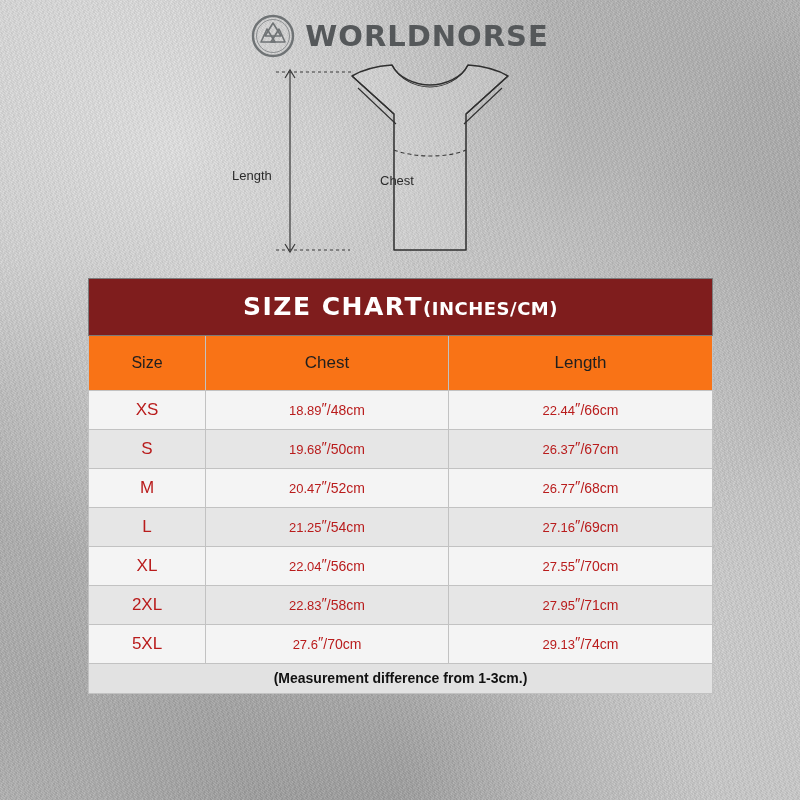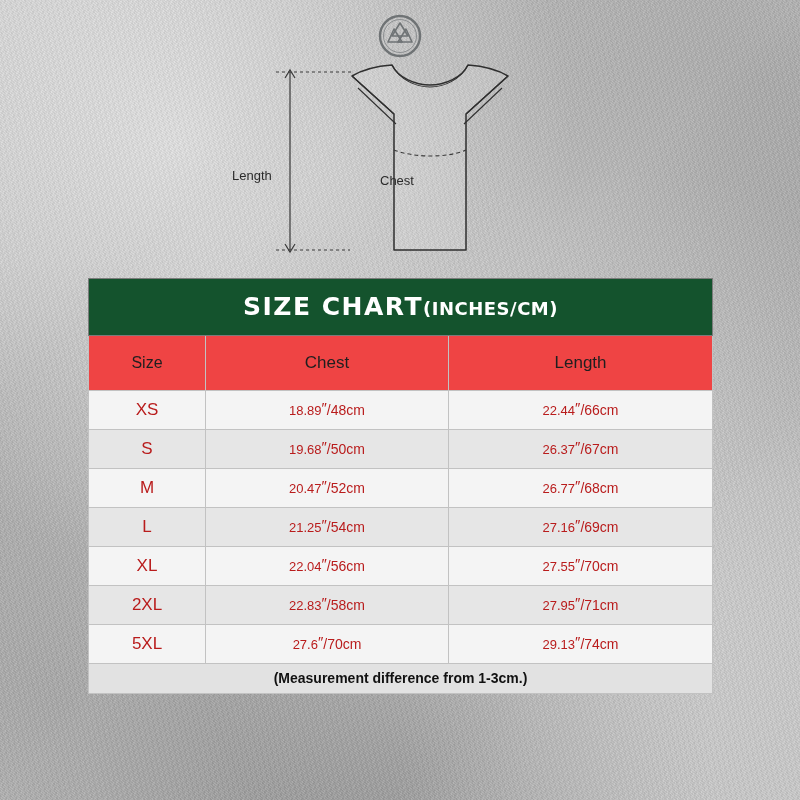--- a/index.html
+++ b/index.html
@@ -85,38 +85,38 @@
     top: 278px;
     width: 624px;
     border-collapse: collapse;
     table-layout: fixed;
     background: #efefef;
   }
   .chart th, .chart td {
     border: 1px solid #c2c2c2;
   }
   .chart-title-cell {
-    background: #14532d;
+    background: #7f1d1d;
     color: #ffffff;
     text-align: center;
     padding: 13px 0 14px;
     border: 1px solid #7b7b7b !important;
   }
   .chart-title {
     font-family: "DejaVu Sans", sans-serif;
     font-size: 25px;
     font-weight: bold;
     letter-spacing: 1.5px;
   }
   .chart-title .units {
     font-size: 18px;
     letter-spacing: 0.5px;
   }
   .col-head {
-    background: #ef4444;
+    background: #f97316;
     color: #1f1f1f;
     font-size: 17px;
     font-weight: normal;
     text-align: center;
     padding: 17px 0;
     font-family: "Liberation Sans", sans-serif;
   }
   .col-head.size { font-size: 16px; }
   .row td {
     text-align: center;
@@ -159,20 +159,21 @@
       <svg class="brand-mark" viewBox="0 0 44 44" xmlns="http://www.w3.org/2000/svg">
         <circle cx="22" cy="22" r="20" fill="none" stroke="#6f7375" stroke-width="2.4"></circle>
         <circle cx="22" cy="22" r="16.5" fill="none" stroke="#8d9092" stroke-width="1"></circle>
         <g fill="none" stroke="#6f7375" stroke-width="1.6" stroke-linejoin="round">
           <polygon points="22,9 14,22 30,22"></polygon>
           <polygon points="16,15 10,28 24,28"></polygon>
           <polygon points="28,15 20,28 34,28"></polygon>
         </g>
       </svg>
     </span>
+    <span class="brand-name">WORLDNORSE</span>
   </div>
 
   <div class="illustration">
     <svg width="800" height="215" viewBox="0 0 800 215" xmlns="http://www.w3.org/2000/svg">
 
       <g stroke="#3a3a3a" stroke-width="1.2" fill="none">
         <line x1="290" y1="10" x2="290" y2="188"></line>
         <polyline points="285,16 290,8 295,16"></polyline>
         <polyline points="285,182 290,190 295,182"></polyline>
         <line x1="276" y1="10" x2="352" y2="10" stroke-dasharray="3,3"></line>

